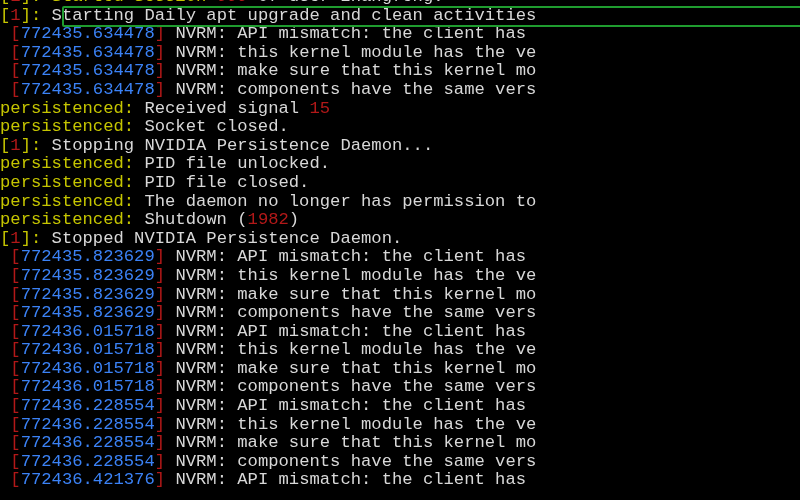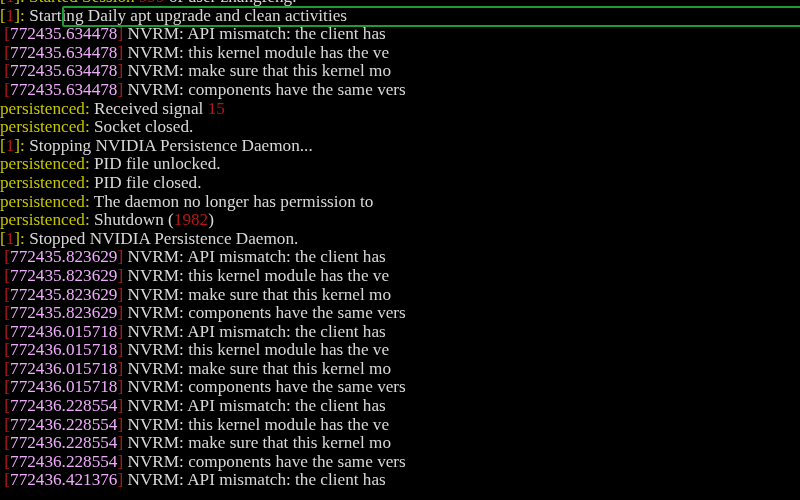--- a/index.html
+++ b/index.html
@@ -7,21 +7,21 @@
     margin: 0;
     padding: 0;
     background: #000000;
   }
   #terminal {
     position: relative;
     width: 800px;
     height: 500px;
     background: #000000;
     overflow: hidden;
-    font-family: Liberation Serif, serif;
+    font-family: Liberation Mono, monospace;
     font-size: 17.2px;
     line-height: 18.6px;
     letter-spacing: 0px;
     -webkit-font-smoothing: none;
   }
   #screen {
     position: absolute;
     left: 0;
     
     top: -12px;
@@ -32,21 +32,21 @@
     height: 18.6px;
     white-space: pre;
     overflow: hidden;
   }
   .seg { white-space: pre; }
 
   
   .c-white   { color: #d8d8d8; }
   .c-yellow  { color: #c5c500; }
   .c-red     { color: #b21818; }
-  .c-bred    { color: #f0abfc; }
+  .c-bred    { color: #3b82f6; }
 
   
   #highlight-box {
     position: absolute;
     left: 62px;
     top: 6px;
     width: 760px;
     height: 21px;
     border: 2px solid #1f9c2f;
     border-radius: 2px;

